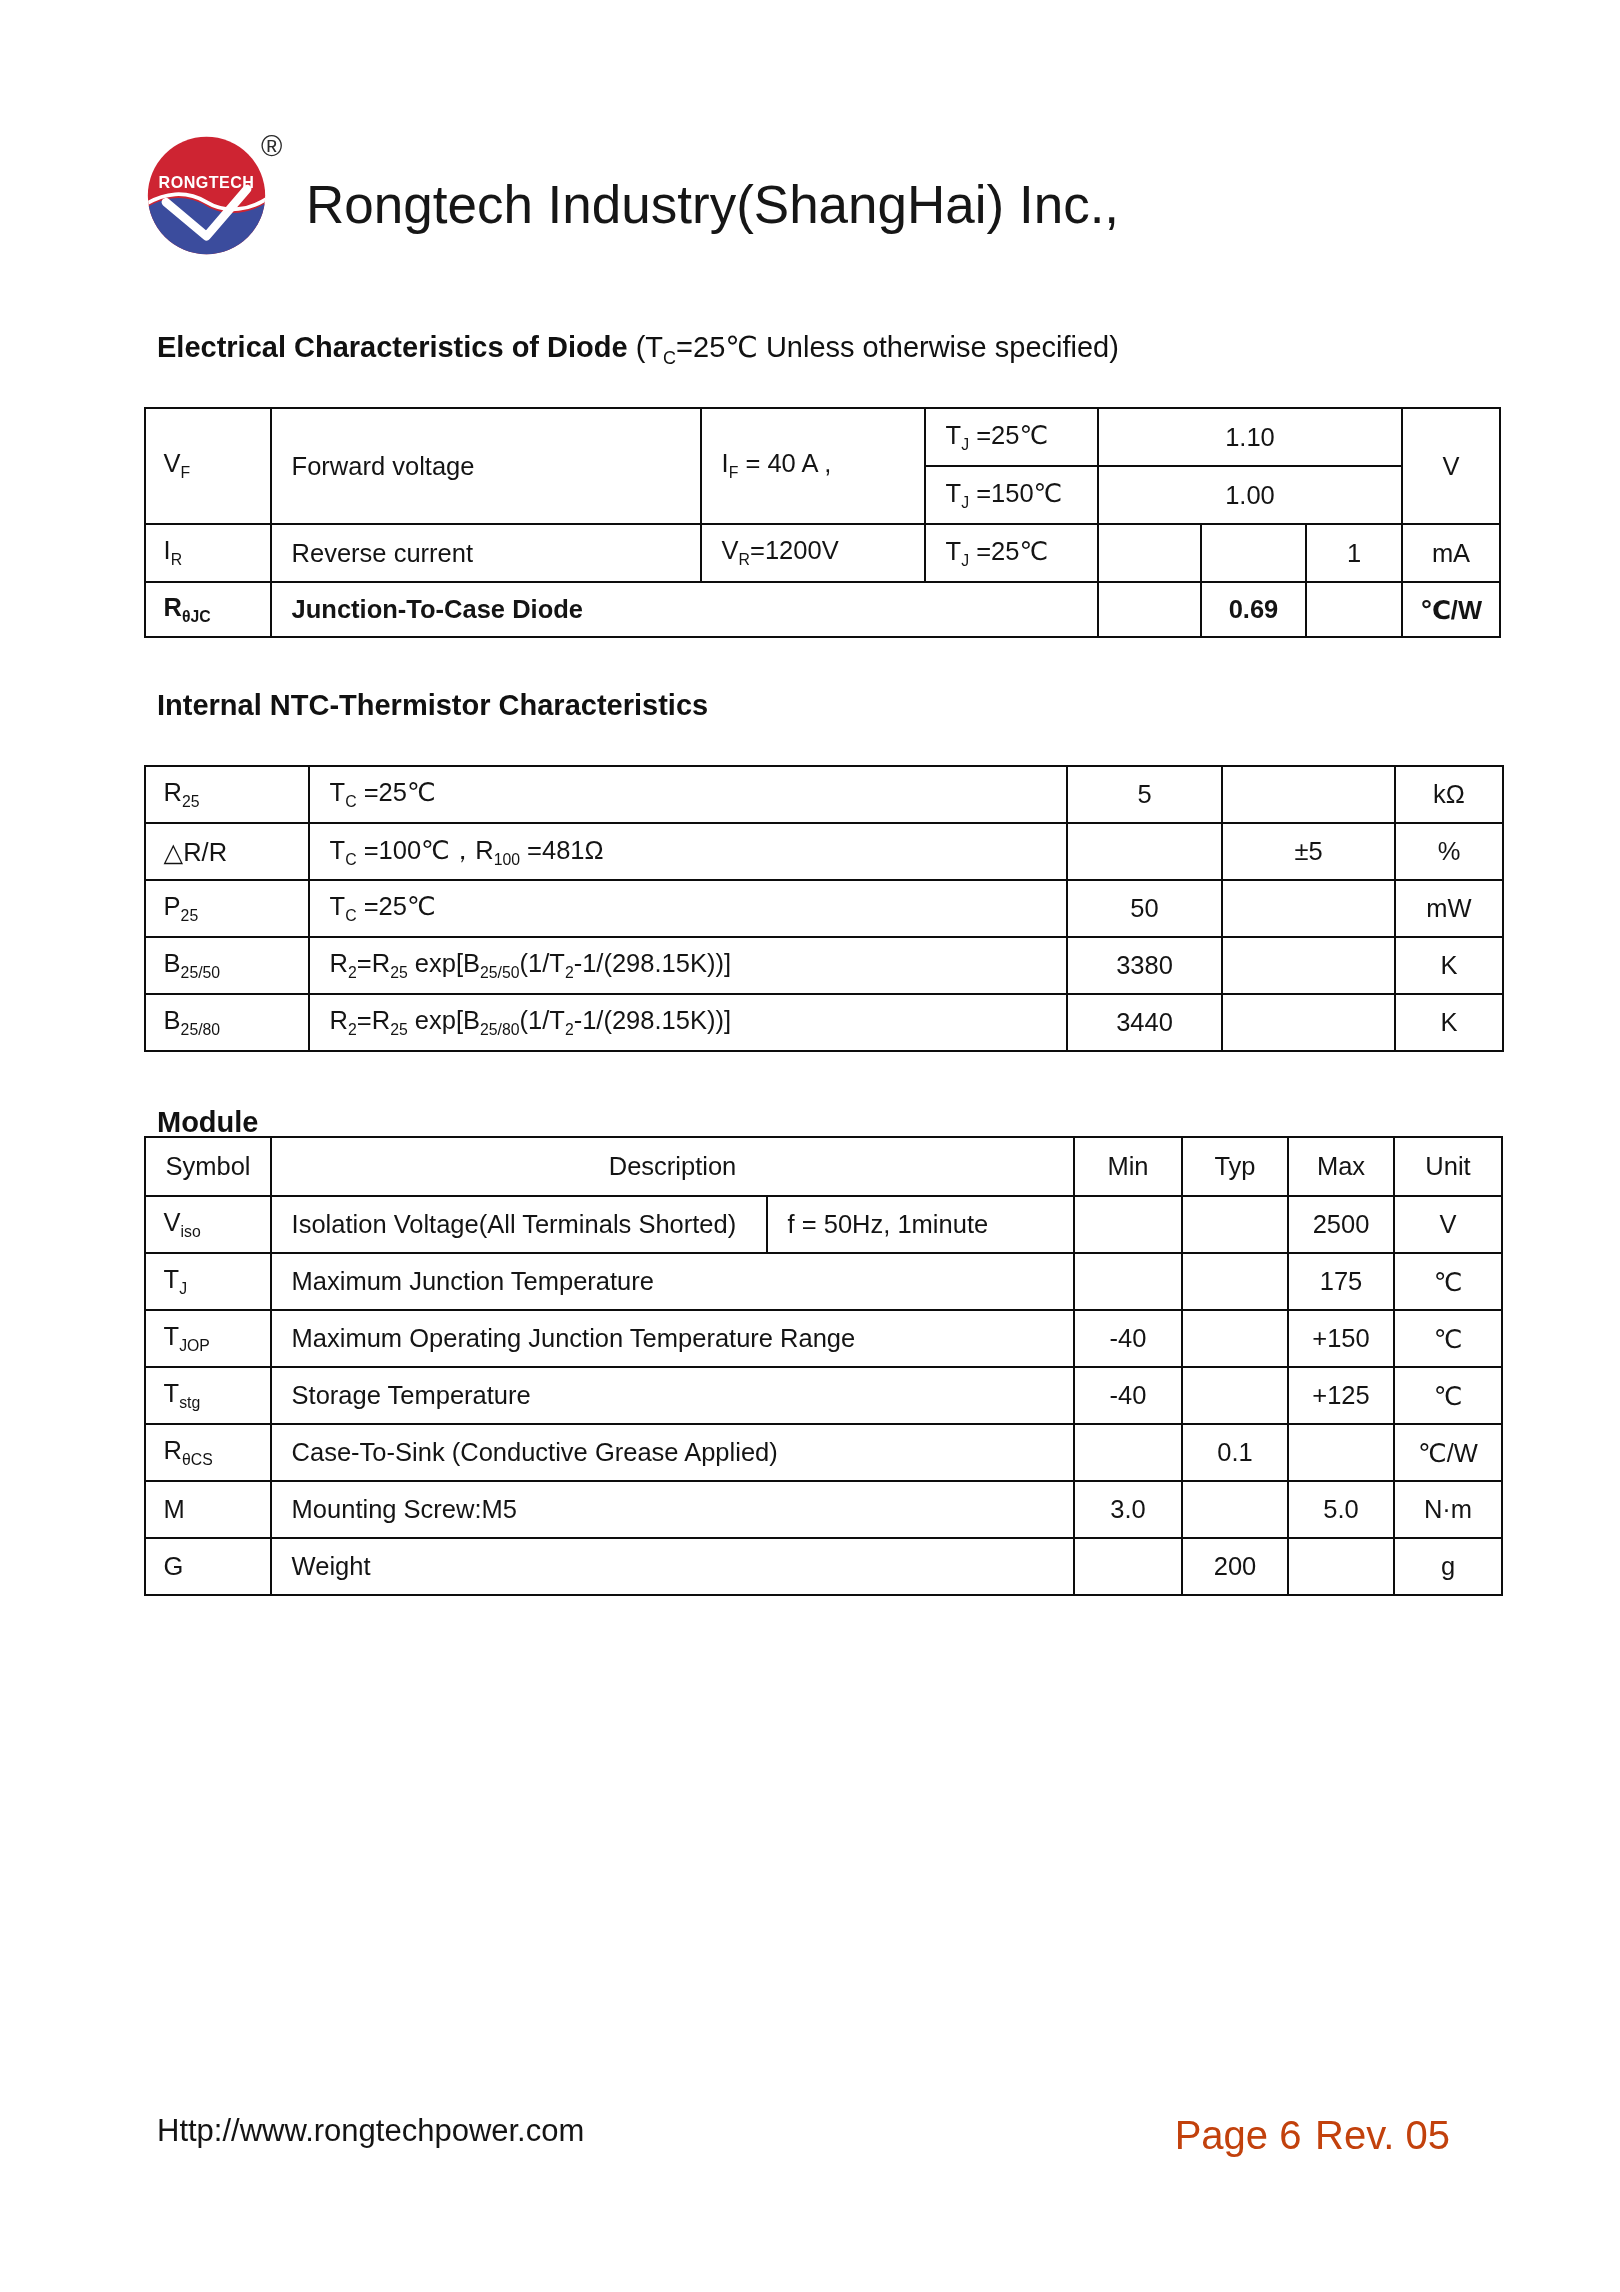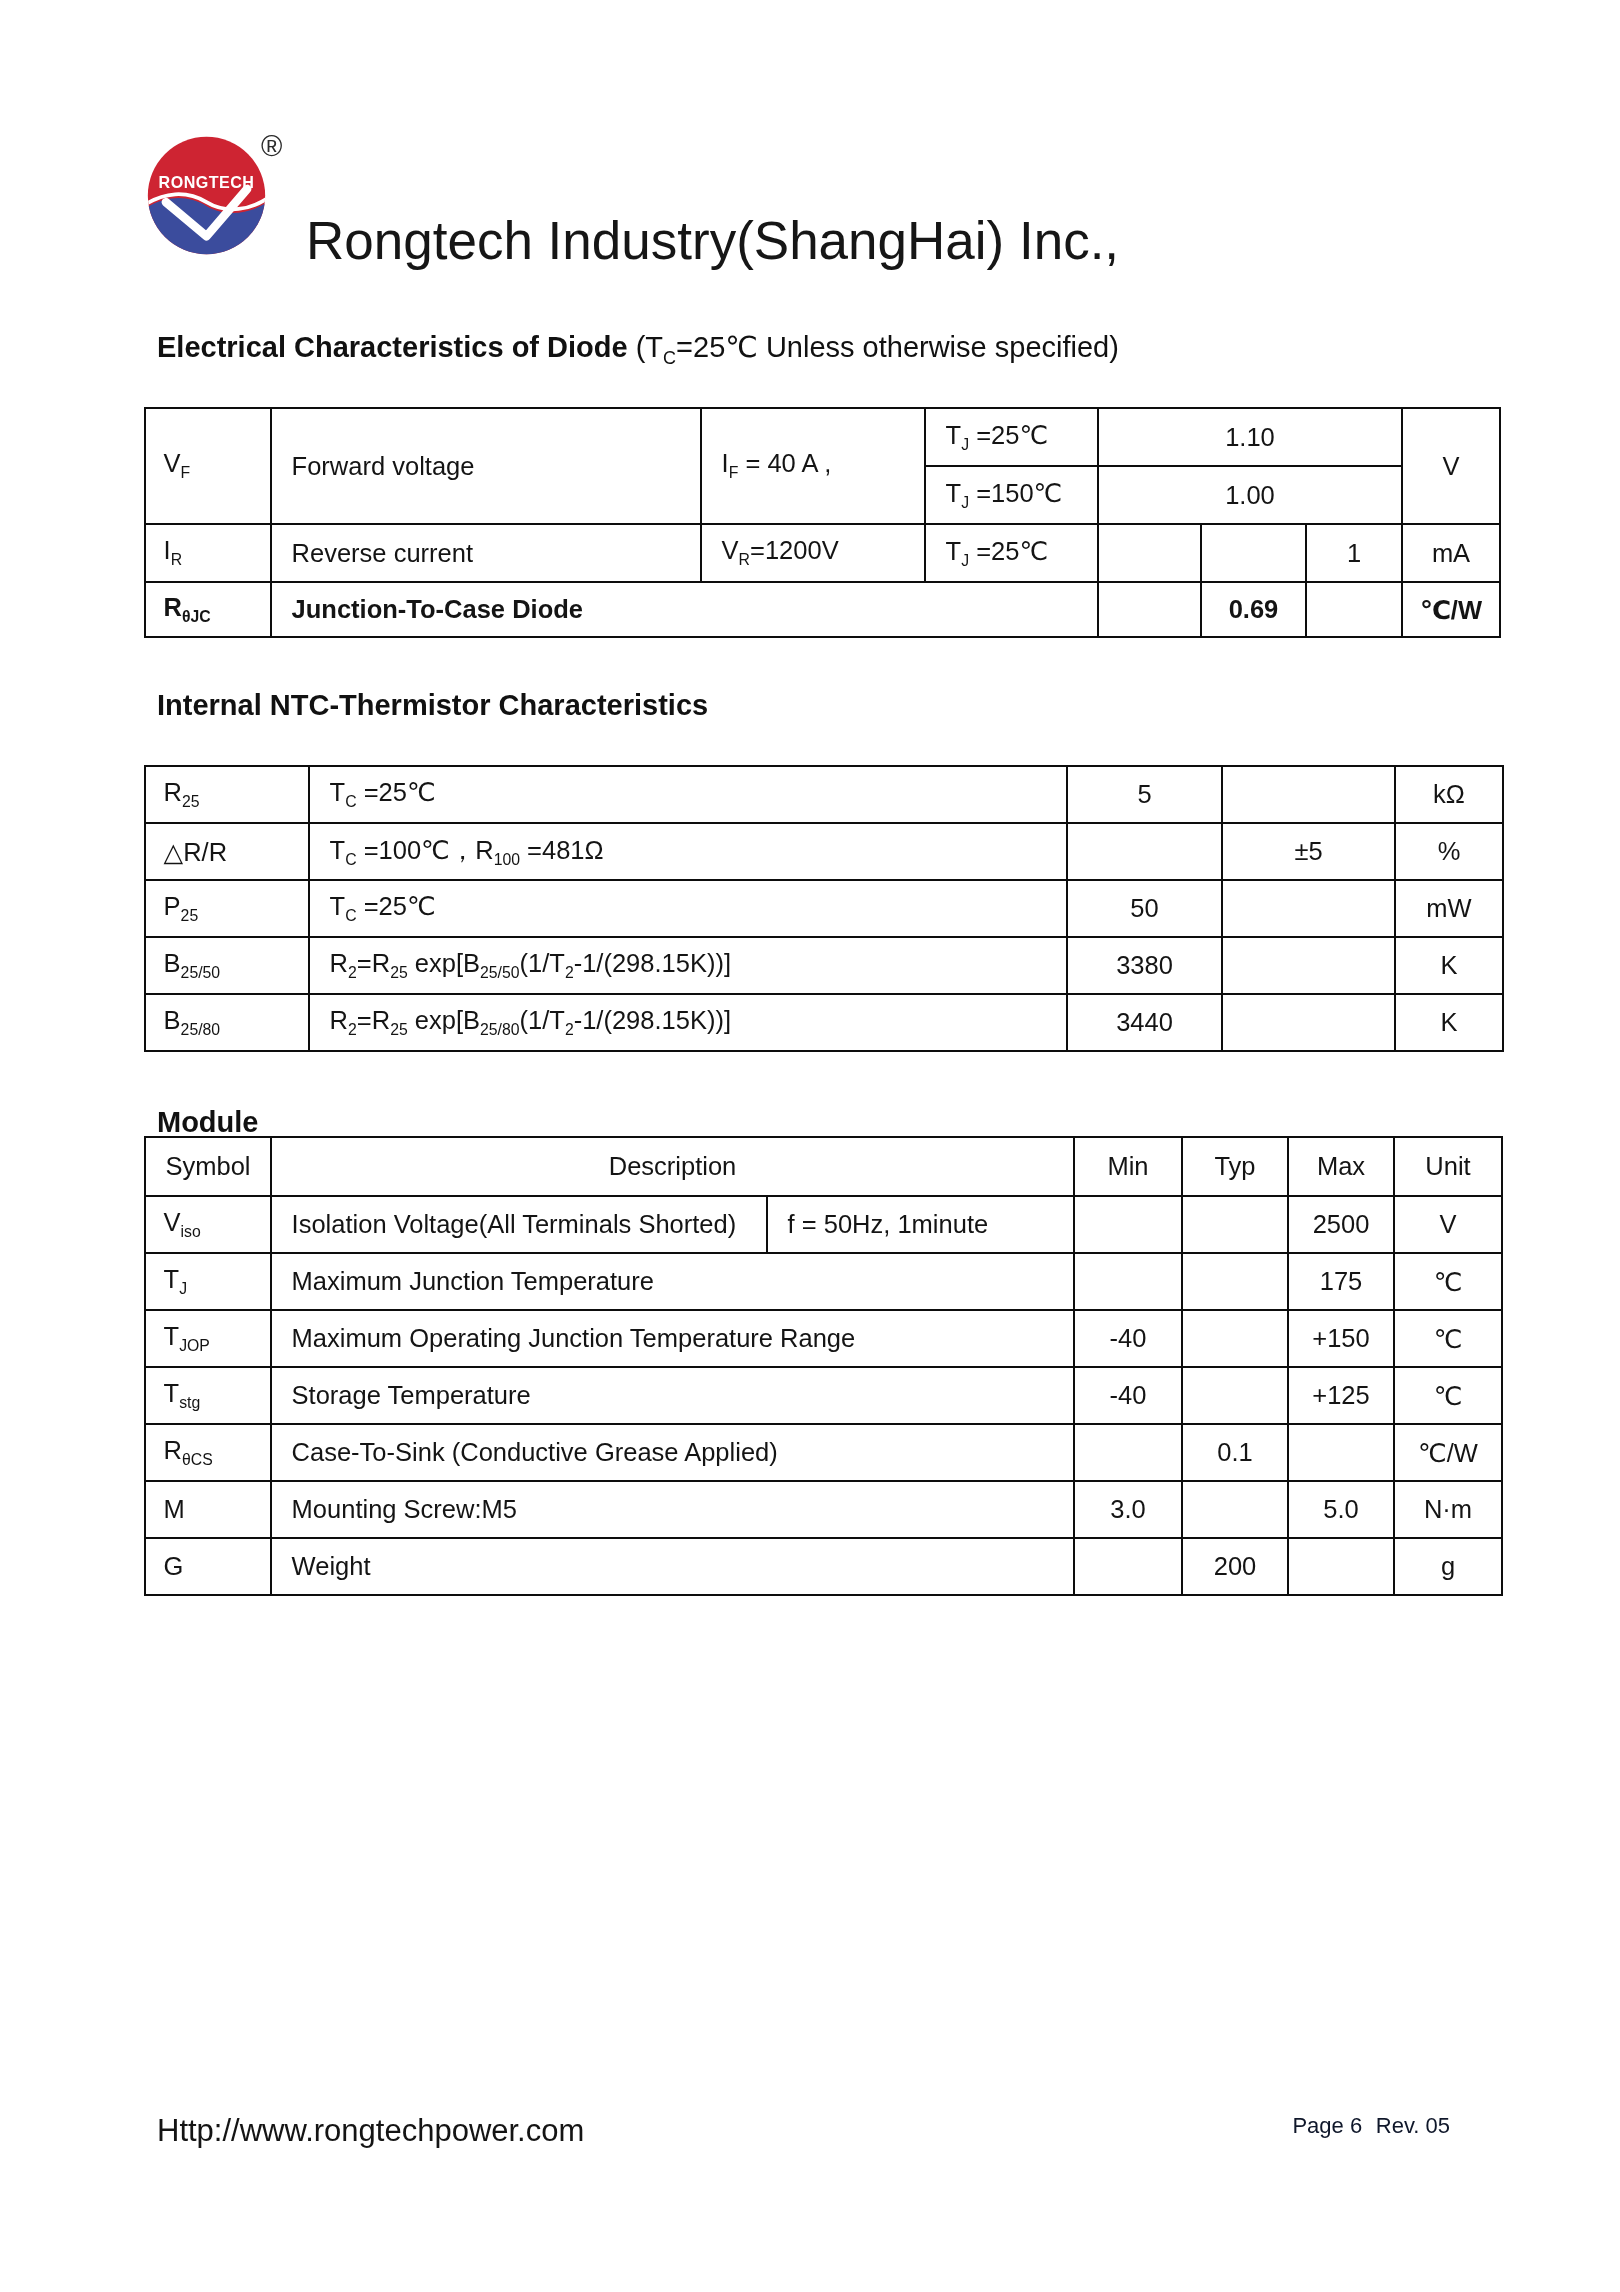--- a/index.html
+++ b/index.html
@@ -7,21 +7,21 @@
     position:relative; width:1620px; height:2293px; background:#ffffff;
     font-family:"Liberation Sans","DejaVu Sans",sans-serif; color:#1b1b1b;
     overflow:hidden;
   }
   
   .logo-wrap { position:absolute; left:145px; top:130px; width:147px; height:137px; }
   .logo-svg { position:absolute; left:0; top:3.9px; }
   .reg-mark { position:absolute; left:116px; top:0px; font-size:29px; color:#2b2b2b; }
   .company-name {
     position:absolute; left:306px; top:174px; font-size:53px; letter-spacing:0px;
-    color:#161616; white-space:nowrap;margin-top:36px;
+    color:#161616; white-space:nowrap;
   }
   
   .sec-heading { position:absolute; left:157px; font-size:29px; white-space:nowrap; color:#111; }
   .sec-heading b { font-weight:bold; }
   .sec-heading .note { font-weight:normal; }
   #h-diode { top:330px; }
   #h-ntc { top:689px; font-weight:bold; }
   #h-module { top:1106px; font-weight:bold; }
   
   table { border-collapse:collapse; table-layout:fixed; position:absolute; left:144px; background:#fff; }
@@ -36,21 +36,21 @@
   td.ctr { text-align:center; padding:0 2px; }
   sub { font-size:0.62em; letter-spacing:0; }
   #t-diode { top:407px; width:1357px; }
   #t-ntc { top:765px; width:1357px; }
   #t-module { top:1136px; width:1357px; }
   tr.h59 { height:58px; } tr.h56 { height:55px;font-weight:bold; } tr.h58 { height:57px; } tr.h60 { height:59px; }
   td.sub-split-b { border-bottom-width:2px; }
   td.sub-split-t { border-top-width:2px; }
   
   .footer-url { position:absolute; left:157px; top:2113px; font-size:31px; color:#141414; }
-  .footer-page { position:absolute; right:170px; top:2113px; font-size:22px; color:#0f172a; }
+  .footer-page { position:absolute; right:170px; top:2113px; font-size:40px; color:#c2410c; }
   .footer-page span { margin-left:13.7px; }
 </style>
 </head>
 <body>
 
 <div class="page">
 
   <div class="logo-wrap">
     <svg class="logo-svg" width="123" height="123" viewBox="0 0 130 130">
       <defs>

